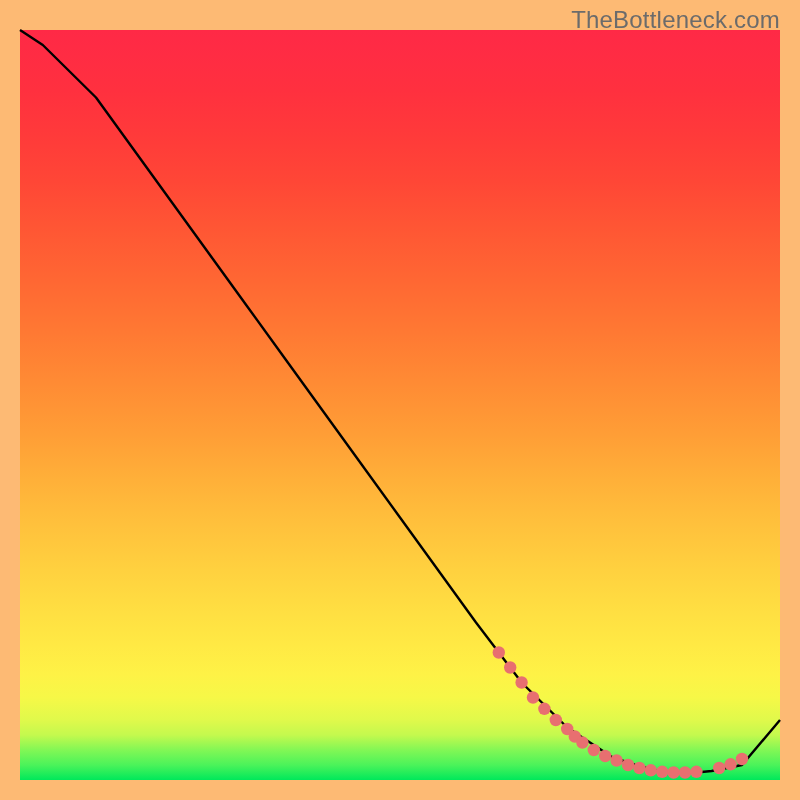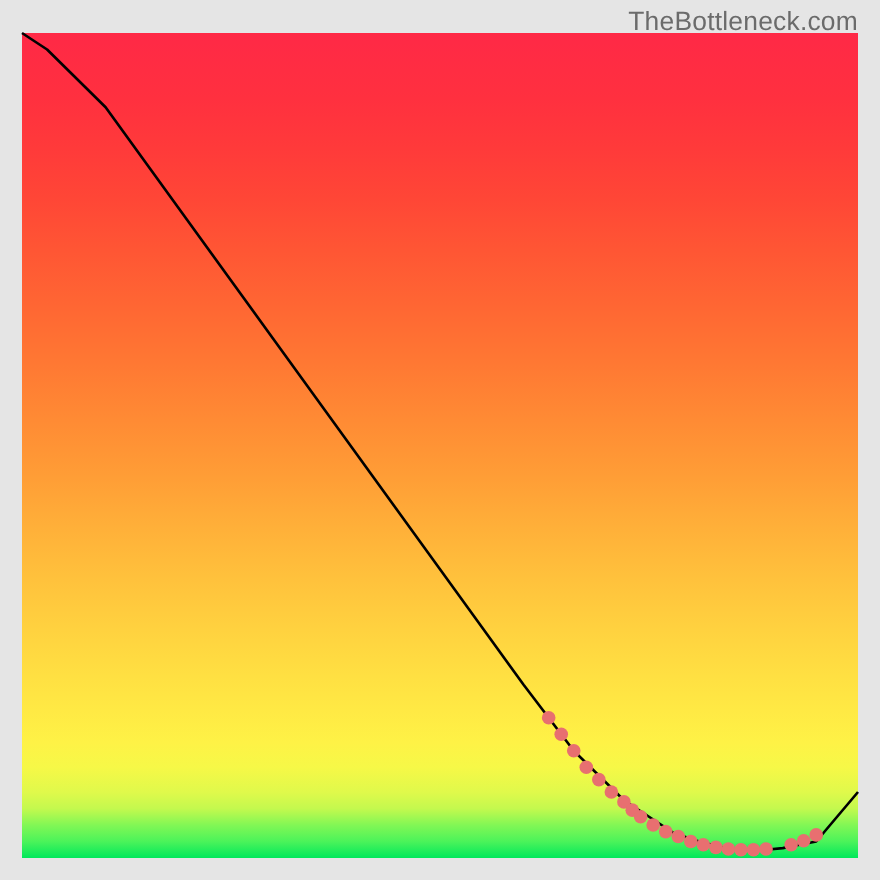--- a/index.html
+++ b/index.html
@@ -1,21 +1,21 @@
 <!DOCTYPE html>
 <html><head>
 <meta charset="utf-8">
 <style>
   * { margin: 0; padding: 0; box-sizing: border-box; }
   html, body { width: 800px; height: 800px; overflow: hidden; background: #000; }
   .stage {
     position: relative;
     width: 800px;
     height: 800px;
-    background: #e5e5e5;
+    background: #fdba74;
   }
   .watermark {
     position: absolute;
     top: 6px;
     right: 20px;
     color: #6b6b6b;
     font-family: Arial, Helvetica, sans-serif;
     font-size: 24px;
     font-weight: 400;
     letter-spacing: 0.2px;

